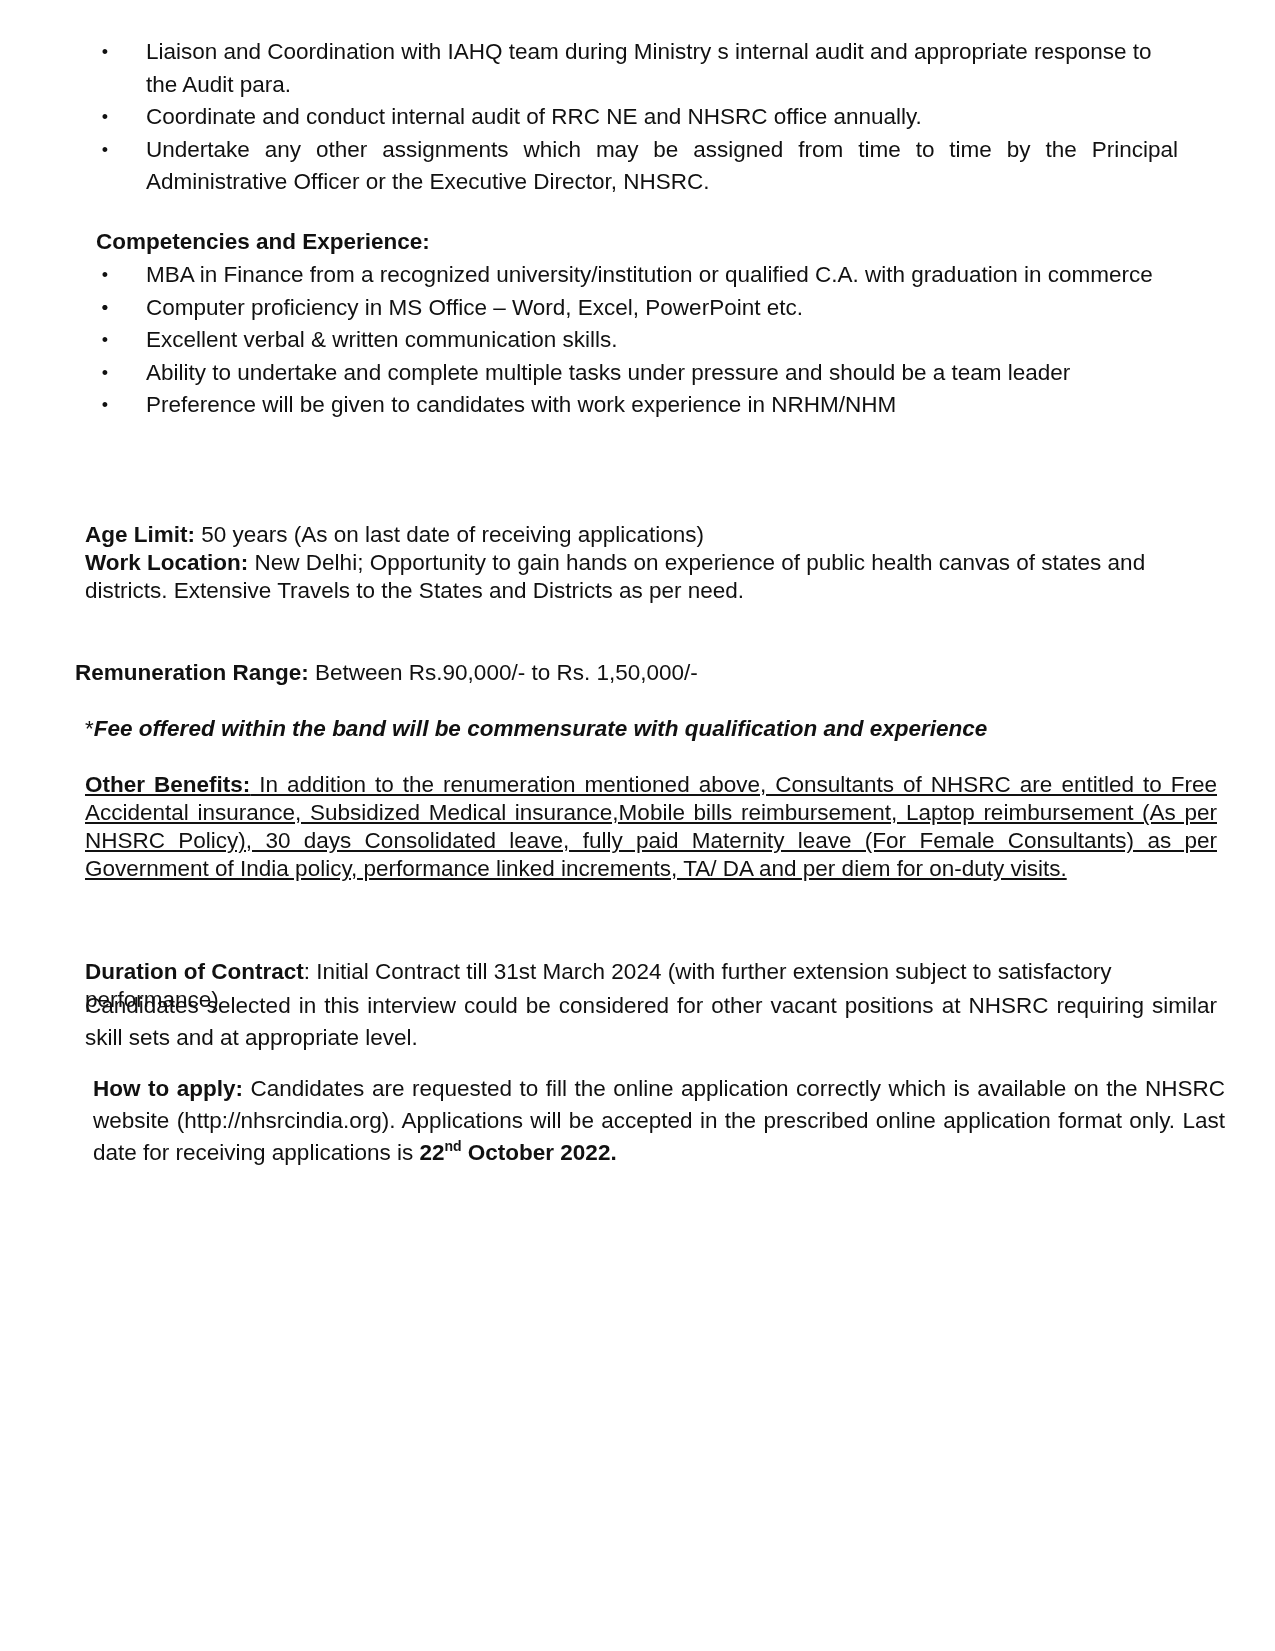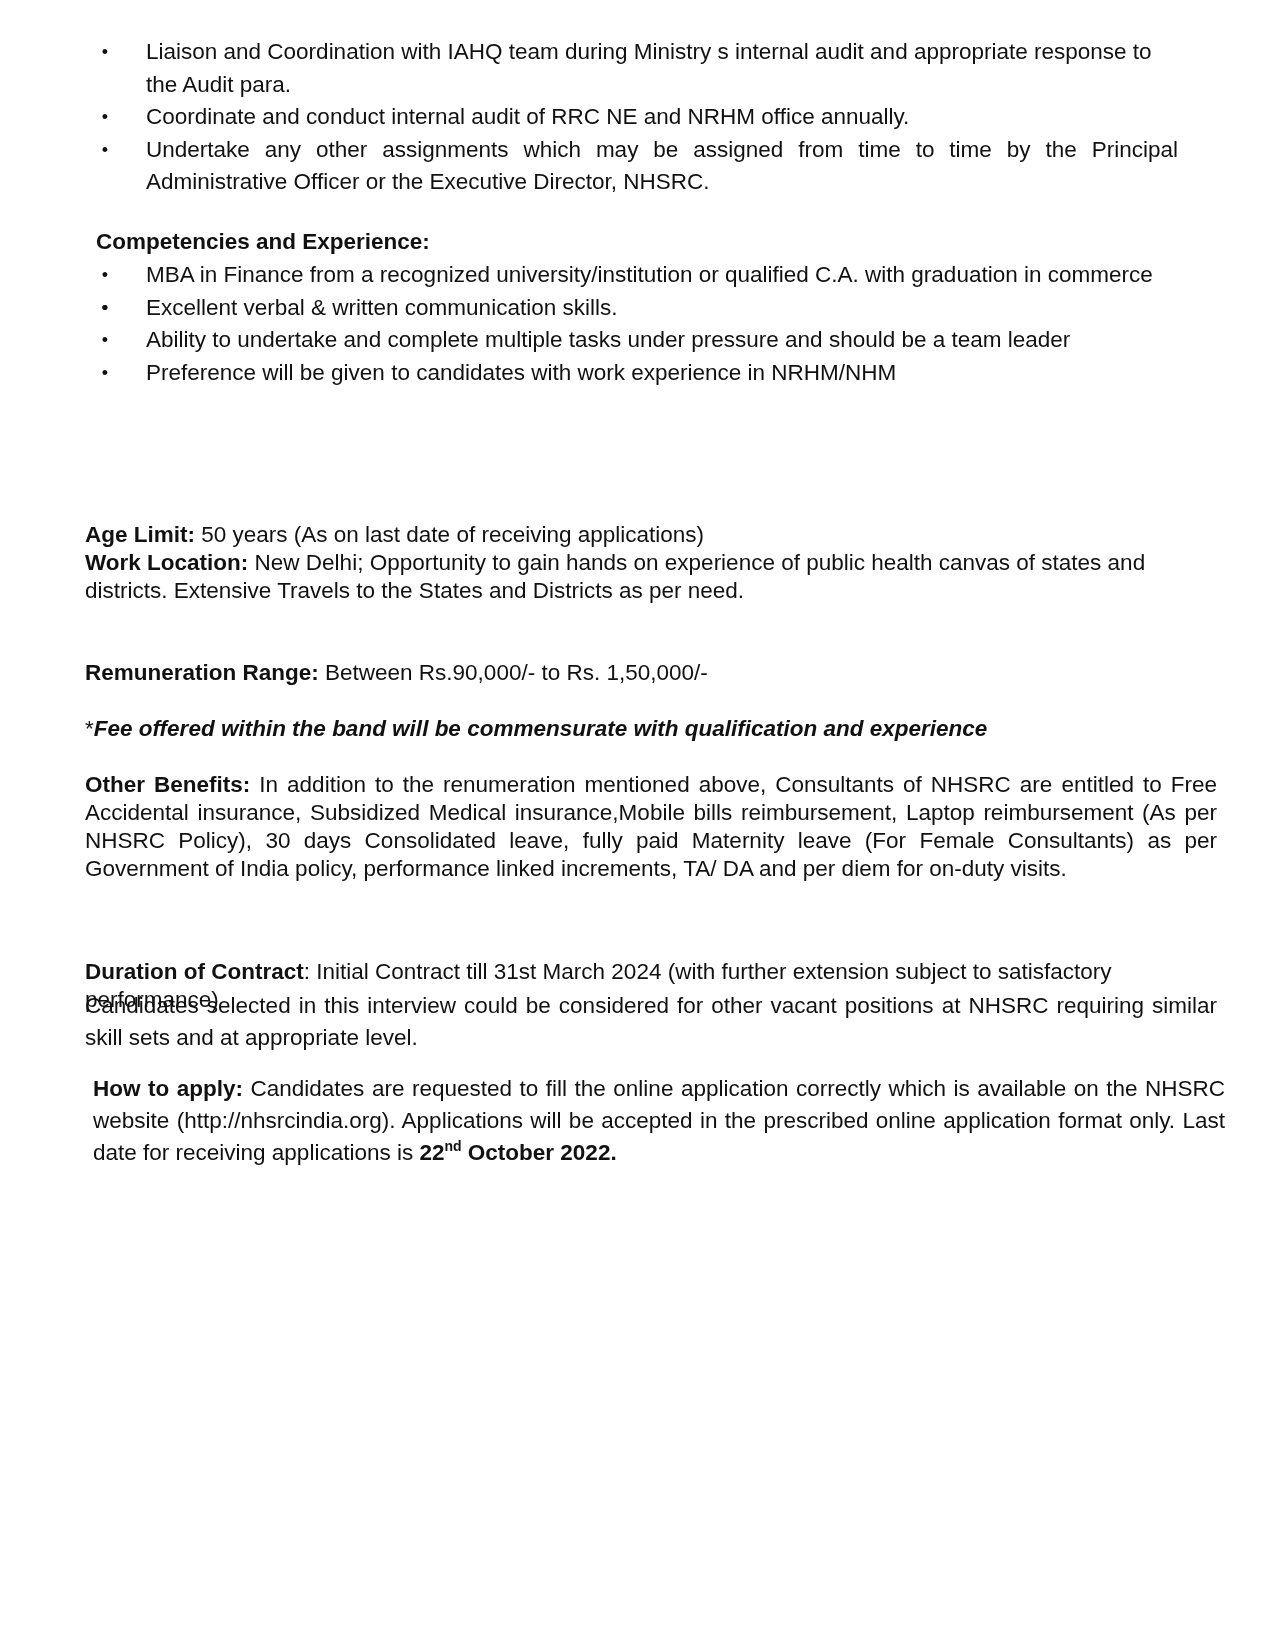--- a/index.html
+++ b/index.html
@@ -16,53 +16,53 @@
   sup { font-size: 14px; line-height: 0; vertical-align: 9px; font-weight: bold; }
 </style>
 </head>
 <body>
 
 <div class="page">
 
   <div class="blk" style="left:98px; top:36px; width:1080px;">
     <ul class="bl">
       <li><span class="dot">•</span><span>Liaison and Coordination with IAHQ team during Ministry s internal audit and appropriate response to the Audit para.</span></li>
-      <li><span class="dot">•</span><span>Coordinate and conduct internal audit of RRC NE and NRHM office annually.</span></li>
+      <li><span class="dot">•</span><span>Coordinate and conduct internal audit of RRC NE and NHSRC office annually.</span></li>
       <li class="just"><span class="dot">•</span><span>Undertake any other assignments which may be assigned from time to time by the Principal Administrative Officer or the Executive Director, NHSRC.</span></li>
     </ul>
   </div>
 
   <div class="blk" style="left:96px; top:226px; width:1100px; line-height:32px;">
     <b>Competencies and Experience:</b>
   </div>
   <div class="blk" style="left:98px; top:259px; width:1060px;">
     <ul class="bl">
       <li><span class="dot">•</span><span>MBA in Finance from a recognized university/institution or qualified C.A. with graduation in commerce</span></li>
       <li><span class="dot">•</span></li>
-      <li><span class="dot">•</span></li>
+      <li><span class="dot">•</span><span>Computer proficiency in MS Office – Word, Excel, PowerPoint etc.</span></li>
       <li><span class="dot">•</span><span>Excellent verbal &amp; written communication skills.</span></li>
       <li><span class="dot">•</span><span>Ability to undertake and complete multiple tasks under pressure and should be a team leader</span></li>
       <li><span class="dot">•</span><span>Preference will be given to candidates with work experience in NRHM/NHM</span></li>
     </ul>
   </div>
 
   <div class="blk" style="left:85px; top:521px; width:1132px; line-height:28px;">
     <div><b>Age Limit:</b><span> 50 years (As on last date of receiving applications)</span></div>
     <div><b>Work Location:</b><span> New Delhi; Opportunity to gain hands on experience of public health canvas of states and districts. Extensive Travels to the States and Districts as per need.</span></div>
   </div>
 
-  <div class="blk" style="left:85px; top:659px; width:1132px; line-height:28px;">
+  <div class="blk" style="left:75px; top:659px; width:1132px; line-height:28px;">
     <b>Remuneration Range:</b><span> Between Rs.90,000/- to Rs. 1,50,000/-</span>
   </div>
 
   <div class="blk" style="left:85px; top:715px; width:1132px; line-height:28px;">
     <span>*</span><span class="it">Fee offered within the band will be commensurate with qualification and experience</span>
   </div>
 
-  <div class="blk just" style="left:85px; top:771px; width:1132px; line-height:28px;">
+  <div class="blk just" style="left:85px; top:771px; width:1132px; line-height:28px;text-decoration:underline;">
     <b>Other Benefits:</b><span> In addition to the renumeration mentioned above, Consultants of NHSRC are entitled to Free Accidental insurance, Subsidized Medical insurance,Mobile bills reimbursement, Laptop reimbursement (As per NHSRC Policy), 30 days Consolidated leave, fully paid Maternity leave (For Female Consultants) as per Government of India policy, performance linked increments, TA/ DA and per diem for on-duty visits.</span>
   </div>
   <div class="blk" style="left:85px; top:958px; width:1080px; line-height:28px;">
     <b>Duration of Contract</b><span>: Initial Contract till 31st March 2024 (with further extension subject to satisfactory performance)</span>
   </div>
 
   <div class="blk just" style="left:85px; top:990px; width:1132px; line-height:32px;">
     <span>Candidates selected in this interview could be considered for other vacant positions at NHSRC requiring similar skill sets and at appropriate level.</span>
   </div>
 

